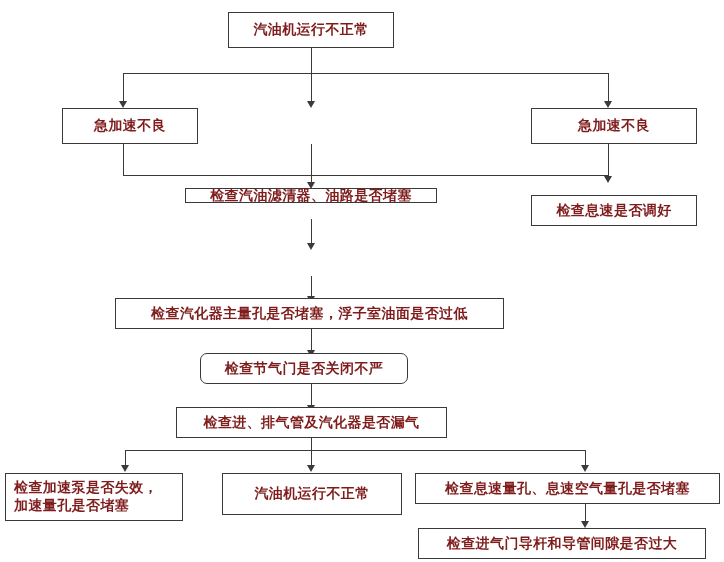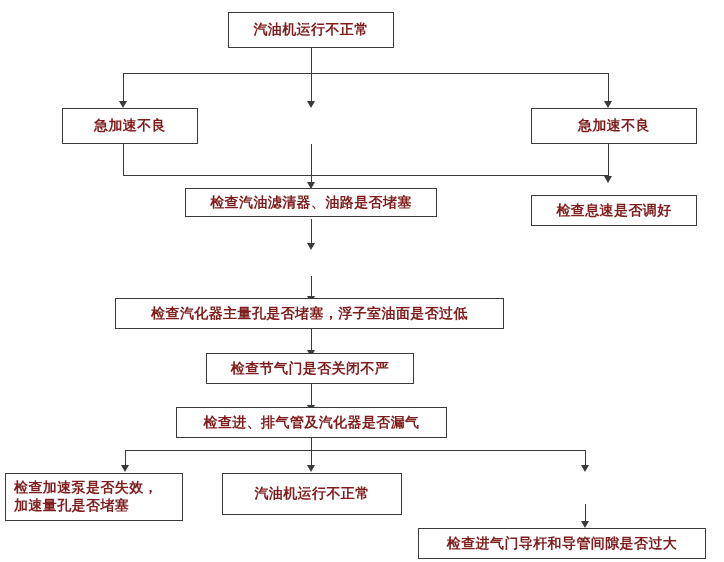--- a/index.html
+++ b/index.html
@@ -83,36 +83,36 @@
 
   <div class="edge-v" style="left:123px; top:144px; height:31px;"></div>
   <div class="edge-h" style="left:123px; top:175px; width:485px;"></div>
 
   <div class="edge-v" style="left:311px; top:144px; height:40px;"></div>
   <div class="arrow" style="left:307px; top:182px;"></div>
 
   <div class="edge-v" style="left:608px; top:144px; height:34px;"></div>
   <div class="arrow" style="left:604px; top:176px;"></div>
 
-  <div class="node" style="left:185px; top:188px; width:252px; height:29px;">检查汽油滤清器、油路是否堵塞</div>
+  <div class="node" style="left:185px; top:188px; width:252px; height:15px;">检查汽油滤清器、油路是否堵塞</div>
   <div class="node" style="left:531px; top:183px; width:166px; height:31px;margin-top:12px;">检查息速是否调好</div>
 
   <div class="edge-v" style="left:311px; top:219px; height:26px;"></div>
   <div class="arrow" style="left:307px; top:243px;"></div>
 
 
   <div class="edge-v" style="left:311px; top:276px; height:22px;"></div>
   <div class="arrow" style="left:307px; top:296px;"></div>
 
   <div class="node" style="left:115px; top:298px; width:389px; height:31px;">检查汽化器主量孔是否堵塞，浮子室油面是否过低</div>
 
   <div class="edge-v" style="left:311px; top:329px; height:23px;"></div>
   <div class="arrow" style="left:307px; top:350px;"></div>
 
-  <div class="node" style="left:206px; top:353px; width:208px; height:31px;">检查节气门是否关闭不严</div>
+  <div class="node" style="left:200px; top:353px; width:208px; height:31px;border-radius:7px;">检查节气门是否关闭不严</div>
 
   <div class="edge-v" style="left:311px; top:384px; height:23px;"></div>
   <div class="arrow" style="left:307px; top:405px;"></div>
 
   <div class="node" style="left:176px; top:407px; width:271px; height:31px;">检查进、排气管及汽化器是否漏气</div>
 
   <div class="edge-v" style="left:311px; top:438px; height:12px;"></div>
   <div class="edge-h" style="left:125px; top:450px; width:460px;"></div>
 
   <div class="edge-v" style="left:125px; top:450px; height:17px;"></div>
@@ -120,19 +120,20 @@
 
   <div class="edge-v" style="left:311px; top:450px; height:17px;"></div>
   <div class="arrow" style="left:307px; top:465px;"></div>
 
   <div class="edge-v" style="left:585px; top:450px; height:17px;"></div>
   <div class="arrow" style="left:581px; top:465px;"></div>
 
   <div class="node two-line" style="left:5px; top:473px; width:178px; height:48px;">检查加速泵是否失效，
 加速量孔是否堵塞</div>
   <div class="node" style="left:222px; top:473px; width:180px; height:42px;">汽油机运行不正常</div>
+  <div class="node" style="left:415px; top:473px; width:305px; height:31px;">检查息速量孔、息速空气量孔是否堵塞</div>
 
   <div class="edge-v" style="left:585px; top:504px; height:19px;"></div>
   <div class="arrow" style="left:581px; top:521px;"></div>
 
   <div class="node" style="left:418px; top:528px; width:288px; height:31px;">检查进气门导杆和导管间隙是否过大</div>
 
 </div>
 
 </body></html>

